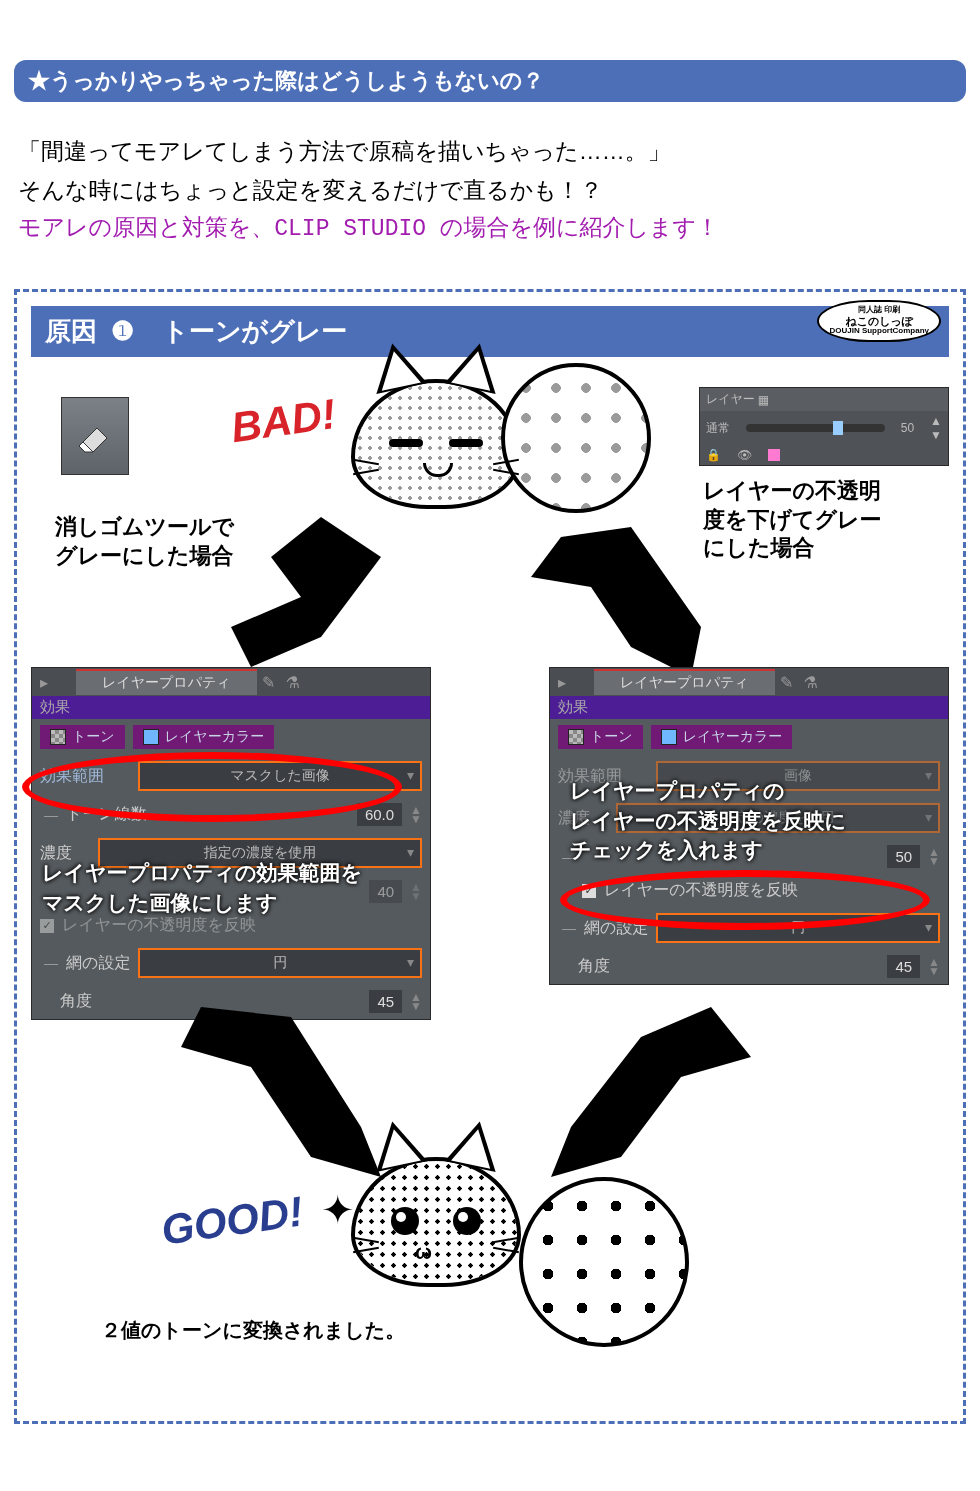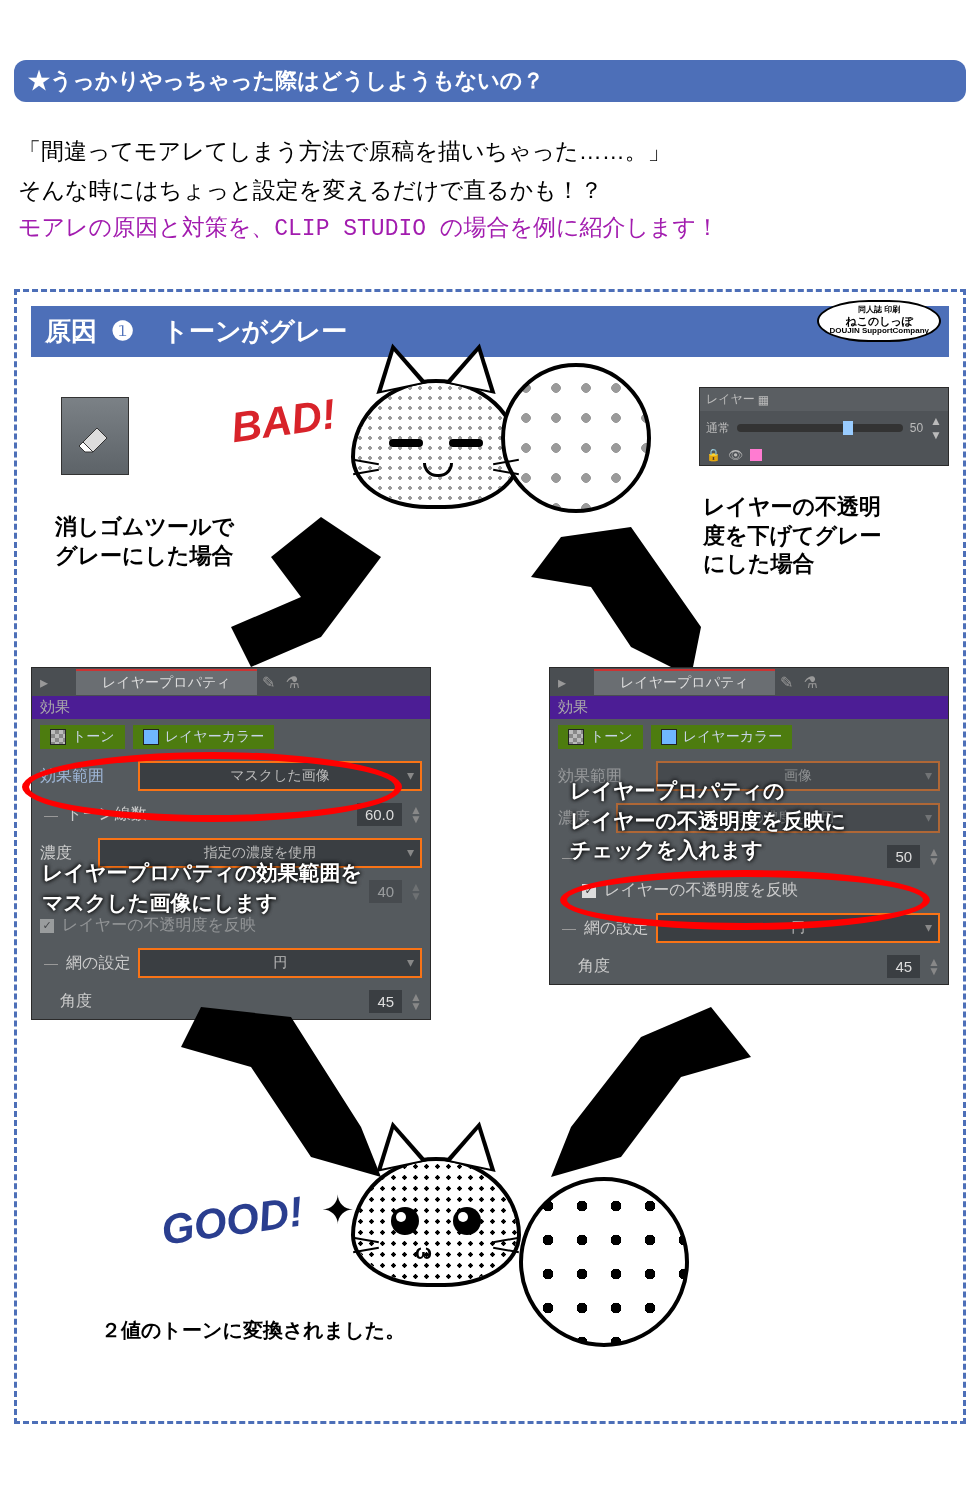--- a/index.html
+++ b/index.html
@@ -58,21 +58,21 @@
   }
   .panel .tabrow { background: #4a4e52; display: flex; align-items: center; height: 28px; }
   .panel .tab {
     background: #6a6e72; padding: 3px 26px; font-size: 14px; color: #ddd;
     border-top: 2px solid #c33; margin-left: 20px;
   }
   .panel .tab-icon { width: 24px; text-align: center; color: #999; }
   .panel .sect { background: #4c1d95; padding: 2px 8px; font-size: 15px; color: #aaa; }
   .panel .row { display: flex; align-items: center; padding: 6px 8px; gap: 8px; }
   .panel .chip {
-    background: #4d7c0f; padding: 3px 10px; font-size: 14px; color: #c8d4e6;
+    background: #701a75; padding: 3px 10px; font-size: 14px; color: #c8d4e6;
     display: inline-flex; align-items: center; gap: 6px;
   }
   .panel .chip .sw { width: 16px; height: 16px; background:
     repeating-conic-gradient(#888 0 25%, #bbb 0 50%) 0 0/8px 8px; border: 1px solid #222; }
   .panel .chip .sw-blue { width: 16px; height: 16px; background: #6fb7ff; border: 1px solid #222; }
   .panel .dd {
     background: #3a3e42; flex: 1; text-align: center; padding: 4px 6px; font-size: 14px;
     border: 2px solid #f97316; color: #bbb; position: relative;
   }
   .panel .dd::after { content: "▾"; position: absolute; right: 6px; color: #888; }
@@ -142,21 +142,21 @@
 
   .tool-icon {
     width: 68px; height: 78px; background: linear-gradient(#7b8186,#5d6368);
     border: 1px solid #333; display: flex; align-items: center; justify-content: center;
     color: #eee;
   }
   .layer-mini {
     width: 250px; background: #4f5357; border: 1px solid #2a2a2a; font-size: 12px; color: #bbb;
   }
   .layer-mini .r1 { display: flex; align-items: center; padding: 3px 6px; gap: 3px; background: #5a5e62; }
-  .layer-mini .r2 { display: flex; align-items: center; padding: 3px 6px; gap: 7px; }
+  .layer-mini .r2 { display: flex; align-items: center; padding: 3px 6px; gap: 16px; }
   .layer-mini .sl {
     flex: 1; height: 8px; background: #333; position: relative; border-radius: 4px;
   }
   .layer-mini .sl::after { content: ""; position: absolute; right: 30%; top: -3px; width: 10px; height: 14px; background: #9cf; }
   .sparkle { position: absolute; font-size: 40px; color: #000; }
 </style>
 </head>
 <body>
 
 <div class="page">
@@ -226,21 +226,21 @@
         </div>
         <div class="r2">
           <span>🔒</span>
           <span>👁</span>
           <span style="width:12px;height:12px;background:#ff7bd1;display:inline-block"></span>
         </div>
       </div>
 
       <div class="abs caption" style="left:24px; top:140px; white-space:pre-line;margin-top:16px;">消しゴムツールで
 グレーにした場合</div>
-      <div class="abs caption" style="right:6px; top:136px; white-space:pre-line; text-align:left; width:240px;">レイヤーの不透明
+      <div class="abs caption" style="right:6px; top:120px; white-space:pre-line; text-align:left; width:240px;">レイヤーの不透明
 度を下げてグレー
 にした場合</div>
 
       <svg class="arrow" style="left:150px; top:160px;" width="200" height="150">
         <polygon points="140,0 200,40 140,120 70,150 50,110 120,80 90,40" fill="#000"></polygon>
       </svg>
       <svg class="arrow" style="left:500px; top:170px;" width="200" height="150">
         <polygon points="30,10 100,0 170,100 160,150 100,120 60,60 0,50" fill="#000"></polygon>
       </svg>
 

